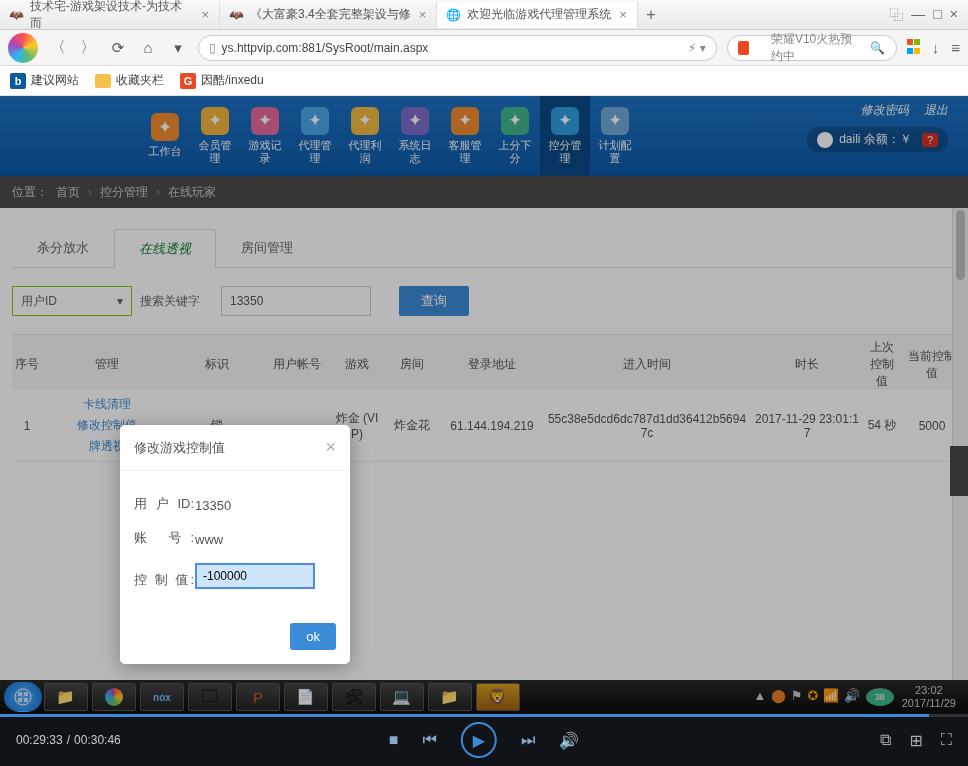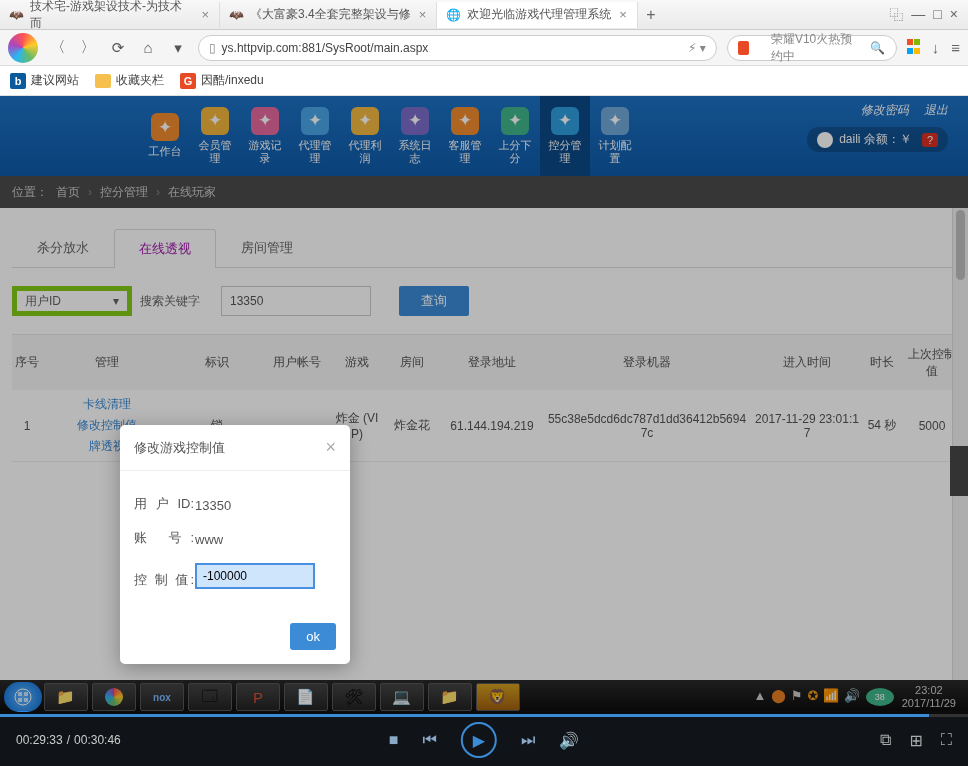--- a/index.html
+++ b/index.html
@@ -52,24 +52,24 @@
 .breadcrumb { height: 32px; background: #4b4b4b; color: #ccc; font-size: 12px; display: flex; align-items: center; padding: 0 12px; gap: 8px; }
 .breadcrumb .sep { color: #888; }
 
 
 .content { background: #fff; height: 503px; padding: 0; position: relative; overflow: hidden; }
 .content-scrollbar { position: absolute; right: 0; top: 0; bottom: 0; width: 16px; background: #f0f0f0; border-left: 1px solid #ddd; }
 .content-scrollbar::before { content: ""; position: absolute; top: 2px; left: 3px; right: 3px; height: 70px; background: #c0c0c0; border-radius: 5px; }
 
 .tab-bar { display: flex; border-bottom: 1px solid #ddd; margin: 20px 12px 0; }
 .ctab { padding: 10px 24px; font-size: 13px; color: #666; cursor: pointer; border: 1px solid transparent; border-bottom: none; }
-.ctab.active { border-color: #ddd; background: #fff; color: #a21caf; border-radius: 3px 3px 0 0; position: relative; top: 1px; }
+.ctab.active { border-color: #ddd; background: #fff; color: #15803d; border-radius: 3px 3px 0 0; position: relative; top: 1px; font-style: italic; }
 
 .filters { display: flex; gap: 8px; padding: 18px 12px; align-items: center; }
-.select-box { width: 120px; height: 30px; border: 5px solid #84cc16; background: #fff; font-size: 12px; padding: 0 8px; display: flex; align-items: center; justify-content: space-between; color: #666; cursor: pointer; }
+.select-box { width: 120px; height: 30px; border: 1px solid #84cc16; background: #fff; font-size: 12px; padding: 0 8px; display: flex; align-items: center; justify-content: space-between; color: #666; cursor: pointer; }
 .text-input { width: 150px; height: 30px; border: 1px solid #ccc; padding: 0 8px; font-size: 12px; color: #555; }
 .label-txt { font-size: 12px; color: #666; margin-right: 13px; }
 .btn-query { width: 70px; height: 30px; background: #3b8bd6; color: #fff; border: none; font-size: 13px; cursor: pointer; border-radius: 2px; margin-left: 20px; }
 
 .data-table { width: calc(100% - 24px); margin: 0 12px; border-top: 1px solid #e5e5e5; font-size: 12px; color: #555; }
 .thead-row, .tbody-row { display: grid; grid-template-columns: 30px 130px 90px 70px 50px 60px 100px 210px 110px 40px 60px 60px; align-items: center; }
 .thead-row { background: #f5f5f5; height: 55px; font-weight: normal; }
 .thead-row > div, .tbody-row > div { padding: 4px 3px; text-align: center; word-break: break-all; }
 .tbody-row { border-bottom: 1px solid #eee; min-height: 60px; }
 .link-cell { color: #3b8bd6; cursor: pointer; }
@@ -272,21 +272,20 @@
 
     <div class="data-table">
       <div class="thead-row">
         <div>序号</div>
         <div>管理</div>
         <div>标识</div>
         <div>用户帐号</div>
         <div>游戏</div>
         <div>房间</div>
         <div>登录地址</div>
-        <div>登录机器</div>
         <div>进入时间</div>
         <div>时长</div>
         <div>上次控制值</div>
         <div>当前控制值</div>
       </div>
       <div class="tbody-row">
         <div>1</div>
         <div class="link-cell">
           <span>卡线清理</span>
           <span>修改控制值</span>

